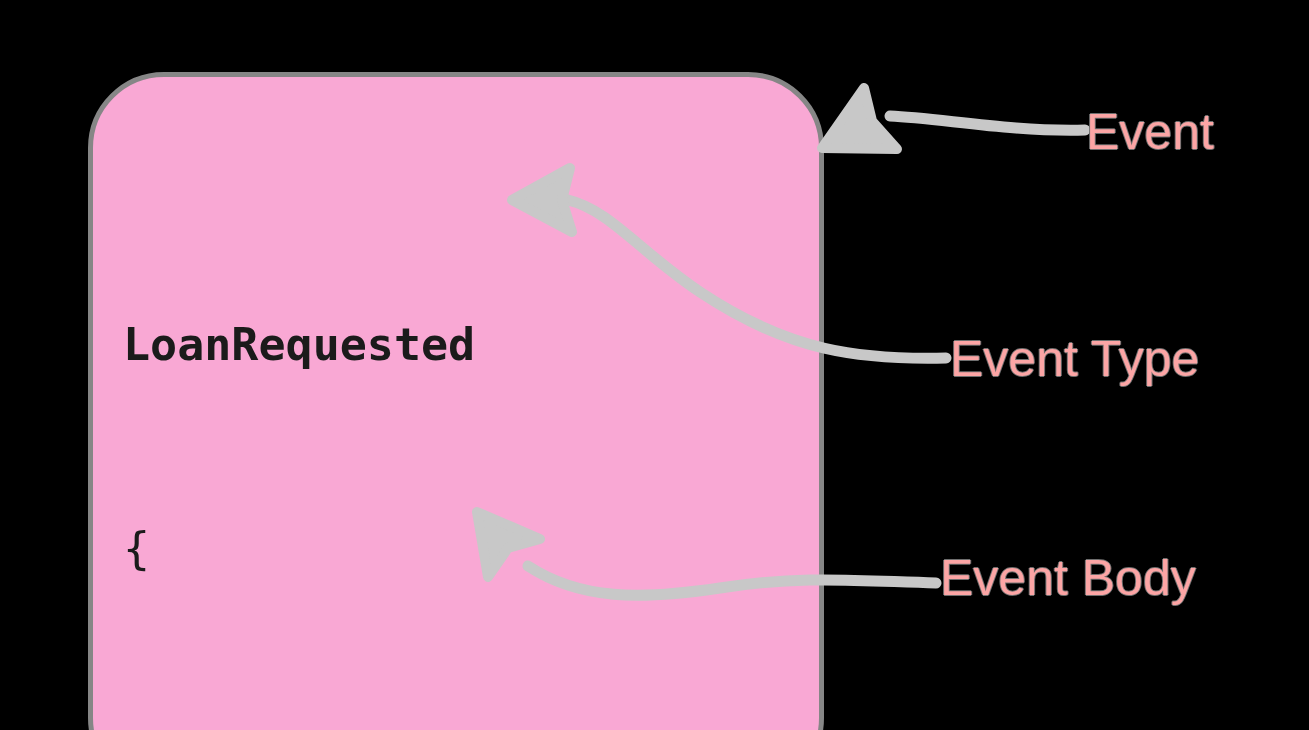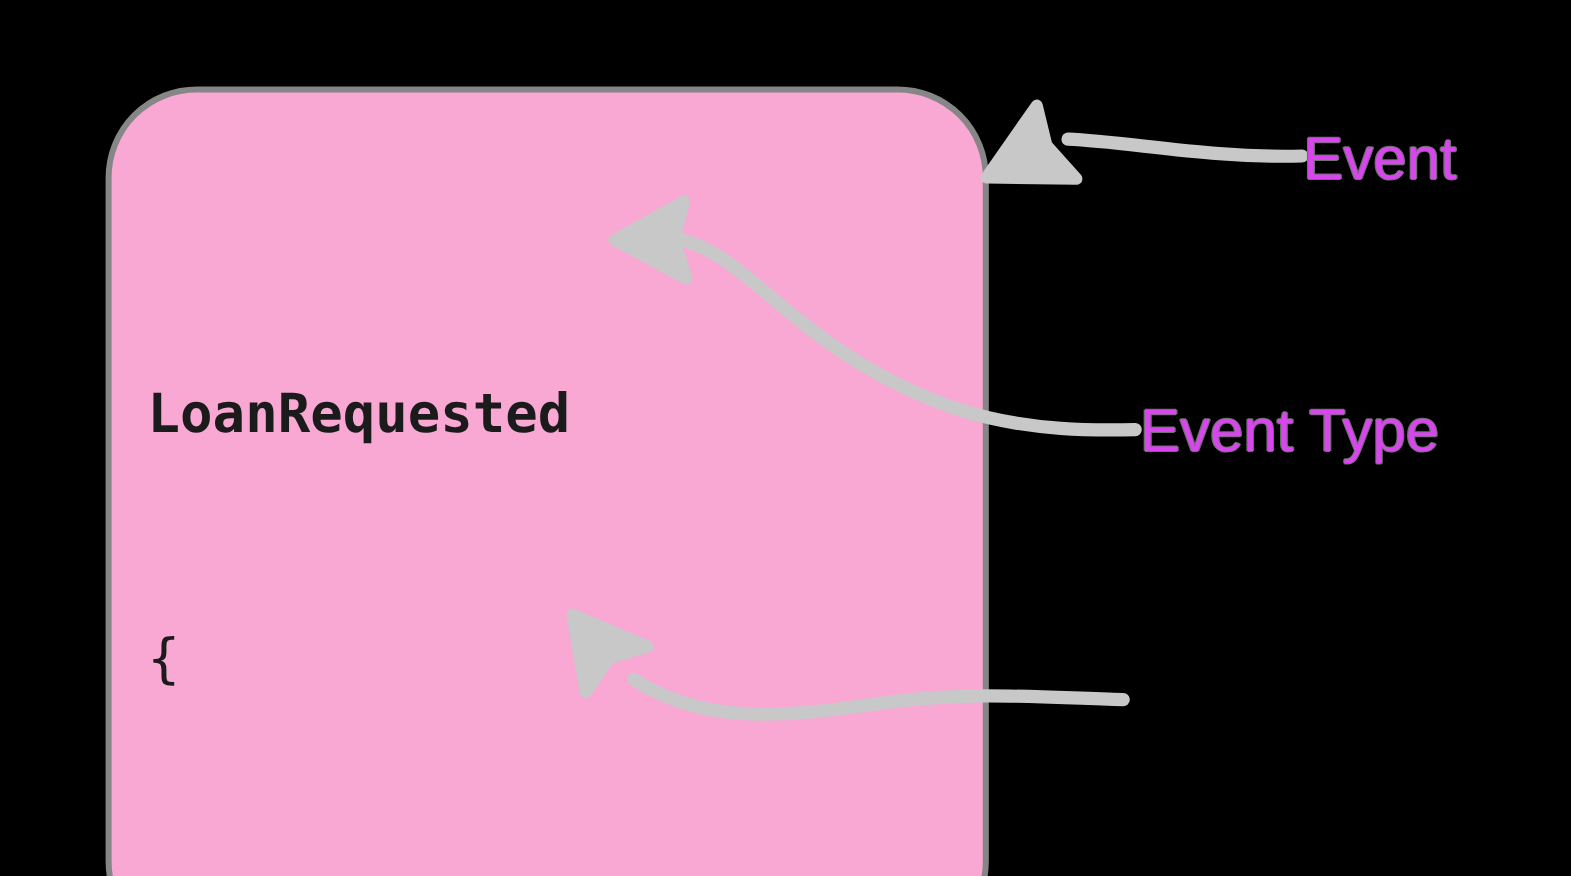--- a/index.html
+++ b/index.html
@@ -66,21 +66,21 @@
     pointer-events: none;
   }
 
   
   .callout-label {
     position: absolute;
     z-index: 3;
     font-family: "Liberation Sans", sans-serif;
     font-size: 50px;
     font-weight: normal;
-    color: #d946ef;
+    color: #fca5a5;
     white-space: nowrap;
     text-shadow:
        1px 0 0 #6e6e6e,
       -1px 0 0 #6e6e6e,
        0 1px 0 #6e6e6e,
        0 -1px 0 #6e6e6e;
   }
   #label-event      { left: 1086px; top: 103px; }
   #label-event-type { left: 950px;  top: 330px; text-align: center; }
   #label-event-body { left: 940px;  top: 549px; }
@@ -116,14 +116,15 @@
     <g>
       <path d="M 936 583 C 860 581, 800 575, 720 588 C 640 600, 580 600, 528 566" fill="none" stroke="#c8c8c8" stroke-width="11" stroke-linecap="round"></path>
       <path d="M 477 512 L 540 539 L 508 548 L 488 577 Z" fill="#c8c8c8" stroke="#c8c8c8" stroke-width="10" stroke-linejoin="round"></path>
     </g>
   </svg>
 
   <div class="callout-label" id="label-event">Event</div>
 
   <div class="callout-label" id="label-event-type">Event Type</div>
 
+  <div class="callout-label" id="label-event-body">Event Body</div>
 
 </div>
 
 </body></html>

